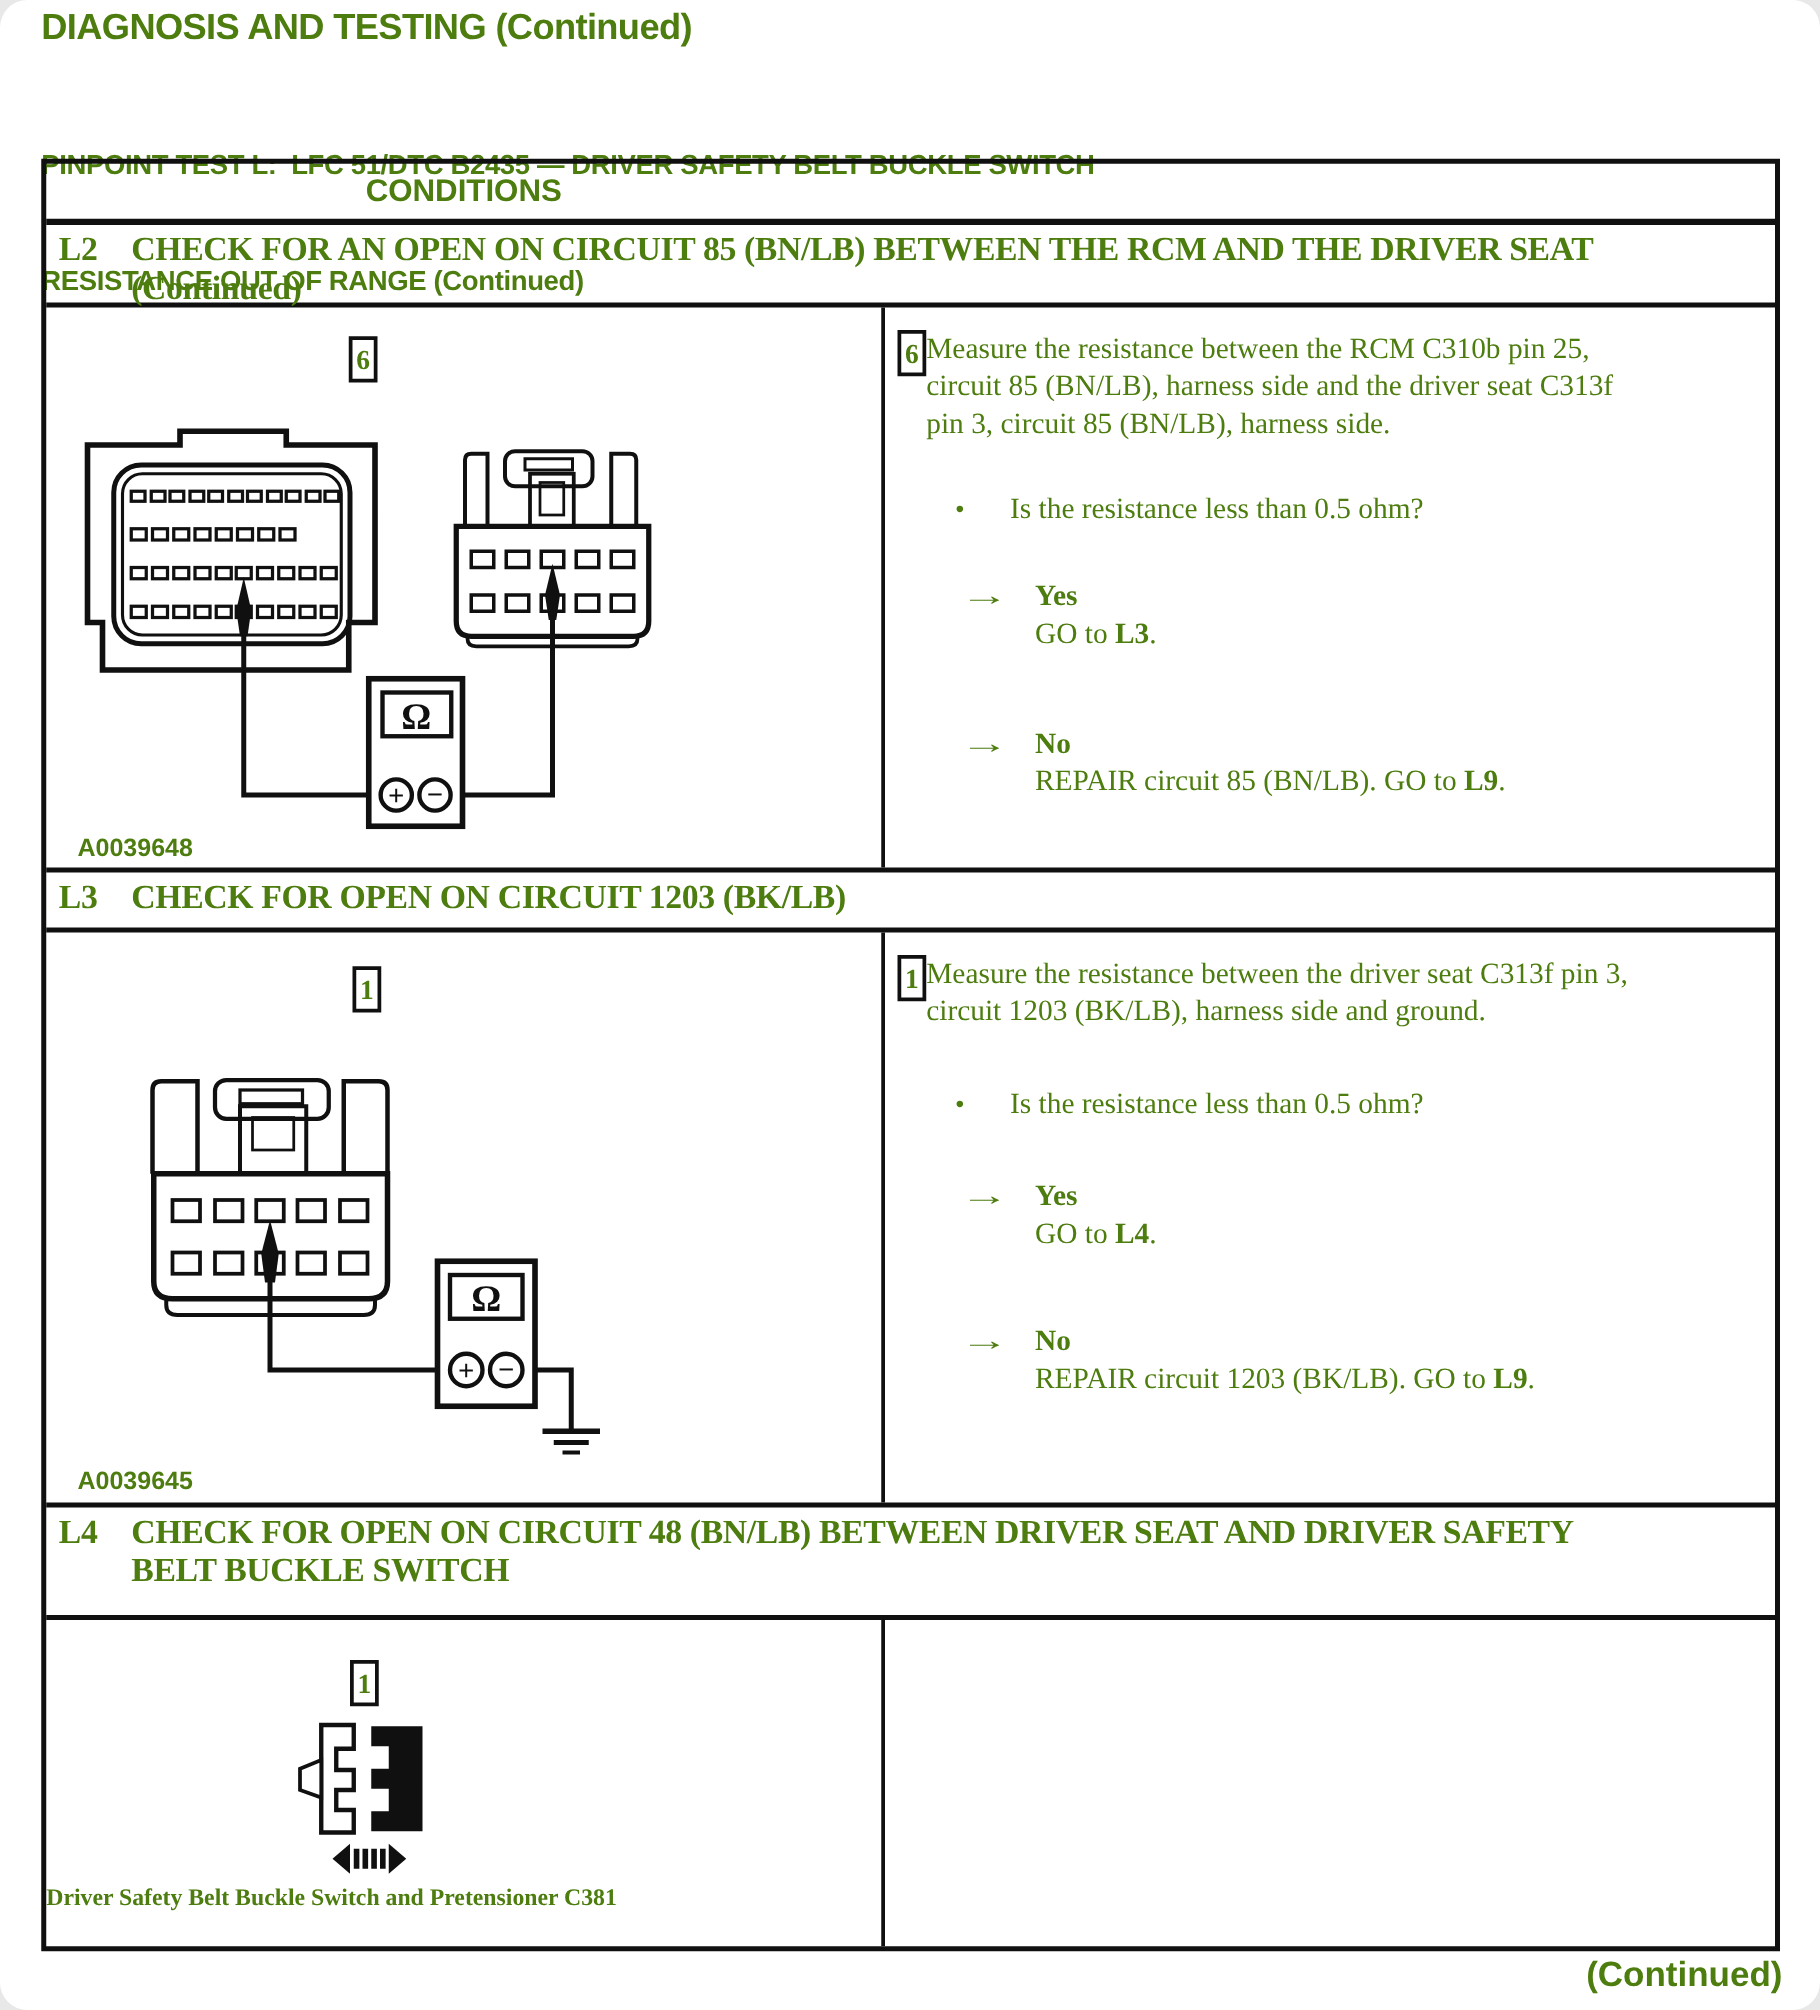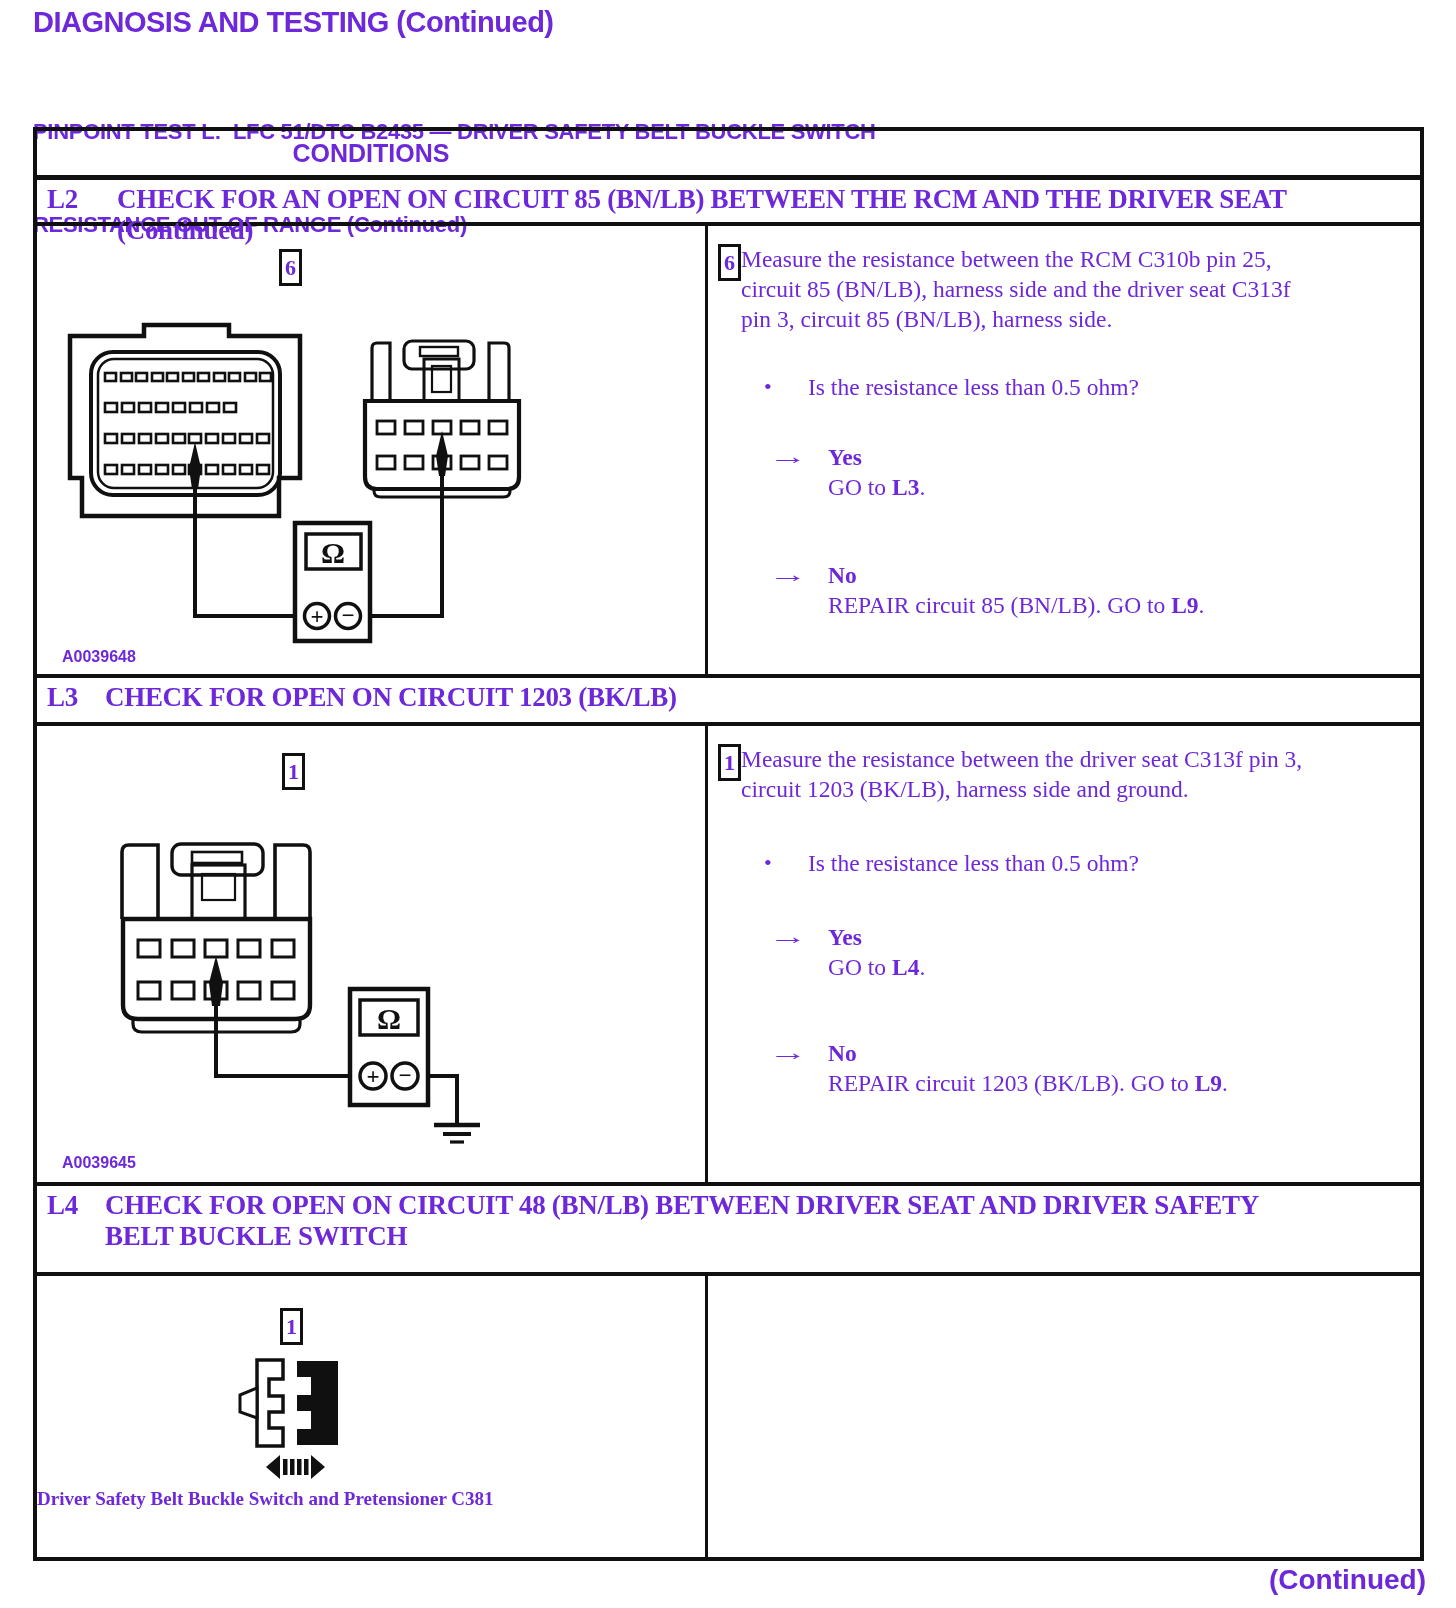--- a/index.html
+++ b/index.html
@@ -1,17 +1,17 @@
 <!DOCTYPE html>
 <html><head>
 <meta charset="utf-8">
 <style>
   html,body{margin:0;padding:0;background:#e8e8e8;}
-  #page{position:relative;width:1456px;height:1608px;background:#ffffff;color:#6d28d9;
-        font-family:"Liberation Serif",serif;overflow:hidden;}
+  #page{position:relative;width:1456px;height:1608px;background:#ffffff;color:#4d7c0f;
+        font-family:"Liberation Serif",serif;overflow:hidden;border-radius:22px;}
   .sans{font-family:"Liberation Sans",sans-serif;font-weight:bold;}
   #doc-title{position:absolute;left:33px;top:6px;font-size:29px;letter-spacing:-0.5px;}
   #subtitle{position:absolute;left:33px;top:54px;font-size:22px;line-height:31px;letter-spacing:-0.3px;white-space:pre;}
   #ptable{position:absolute;left:33px;top:127px;width:1391px;height:1434px;box-sizing:border-box;
           border:4px solid #101010;display:flex;flex-direction:column;}
   .hdr-row{display:flex;height:44px;border-bottom:5px solid #101010;flex:0 0 auto;}
   .hdr-cell{font-family:"Liberation Sans",sans-serif;font-weight:bold;font-size:25px;
             display:flex;align-items:center;justify-content:center;}
   .hdr-left{width:668px;flex:0 0 auto;}
   .hdr-right{flex:1;border-left:3px solid #101010;}
@@ -20,21 +20,21 @@
   .sechead .lab{flex:0 0 58px;}
   .content-row{display:flex;border-bottom:4px solid #101010;flex:0 0 auto;}
   .content-row.last{border-bottom:none;flex:1;}
   .cell-left{position:relative;width:668px;flex:0 0 auto;}
   .cell-right{flex:1;border-left:3px solid #101010;position:relative;
               font-size:23.5px;line-height:30px;padding:18px 18px 0 10px;box-sizing:border-box;}
   .stepbox{box-sizing:border-box;border:3px solid #101010;width:23px;height:37px;
            display:flex;align-items:center;justify-content:center;
            font-weight:bold;font-size:22px;font-family:"Liberation Serif",serif;}
   .sb-abs{position:absolute;}
-  .figid{position:absolute;font-family:"Liberation Sans",sans-serif;font-weight:bold;font-size:16px;}
+  .figid{position:absolute;font-family:"Liberation Sans",sans-serif;font-weight:bold;font-size:20px;}
   .step-row{display:flex;}
   .step-text{width:575px;}
   .bullet-row{display:flex;margin:38px 0 0 46px;}
   .bullet-glyph{flex:0 0 44px;font-size:22px;}
   .action{display:flex;margin:40px 0 0 50px;}
   .aarrow{flex:0 0 60px;display:inline-block;transform:scaleX(1.7);transform-origin:left center;font-size:23px;}
   .alabel{font-weight:bold;}
   .btarget{font-weight:bold;}
   .l4caption{position:absolute;left:0;top:212px;width:100%;text-align:left;
              font-weight:bold;font-size:19px;}
@@ -65,21 +65,21 @@
     <div>PINPOINT TEST L:  LFC 51/DTC B2435 — DRIVER SAFETY BELT BUCKLE SWITCH</div>
     <div>RESISTANCE OUT OF RANGE (Continued)</div>
   </div>
 
   <div id="ptable">
 
     <div class="hdr-row">
       <div class="hdr-cell hdr-left">CONDITIONS</div>
     </div>
 
-    <div class="sechead" style="height:46px;box-sizing:border-box;gap:12px;">
+    <div class="sechead" style="height:66px;box-sizing:border-box;">
       <span class="lab">L2</span>
       <span>
         <span style="display:block">CHECK FOR AN OPEN ON CIRCUIT 85 (BN/LB) BETWEEN THE RCM AND THE DRIVER SEAT</span>
         <span style="display:block">(Continued)</span>
       </span>
     </div>
 
     <div class="content-row" style="height:452px;box-sizing:border-box;">
       <div class="cell-left">
         <svg class="dsvg" width="668" height="448" viewBox="0 0 668 448">

